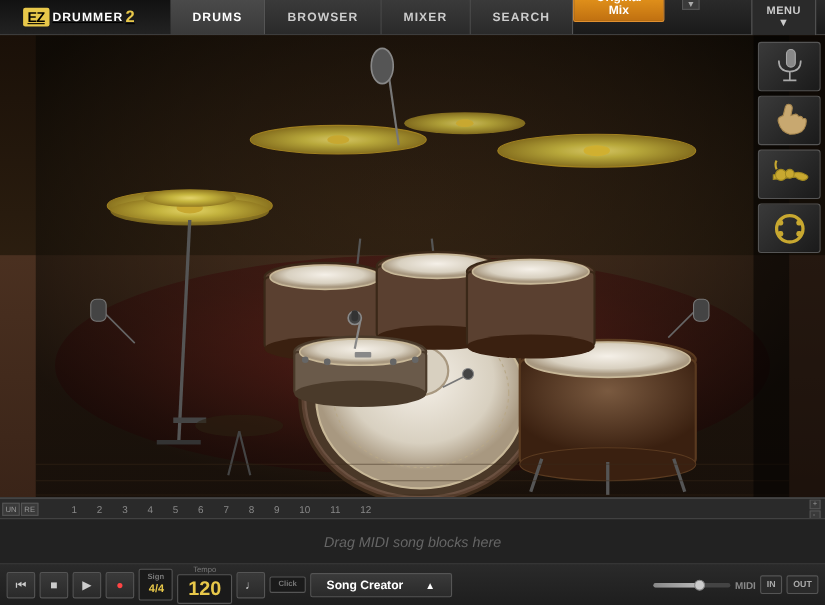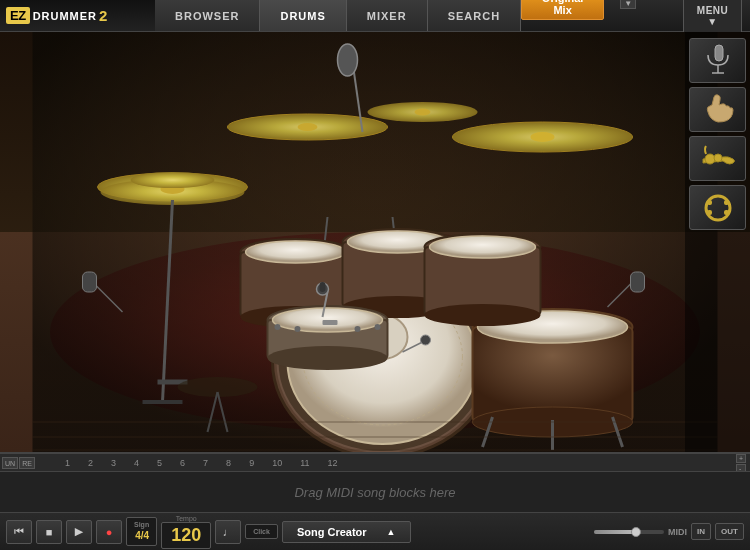--- a/index.html
+++ b/index.html
@@ -17,22 +17,23 @@
       align-items: center;
       height: 32px;
       background: linear-gradient(to bottom, #2a2a2a, #1a1a1a);
       border-bottom: 1px solid #444;
     }
     #logo-area {
       display: flex;
       align-items: center;
       background: linear-gradient(to bottom, #111, #222);
       height: 100%;
-      padding: 0 6px;
+      padding: 0 21px;
       min-width: 155px;
+      text-decoration: underline;
     }
     #logo-ez {
       background: #e8c84a;
       color: #000;
       font-weight: 900;
       font-size: 13px;
       padding: 1px 4px;
       border-radius: 2px;
       letter-spacing: -0.5px;
     }
@@ -379,22 +380,22 @@
 </head>
 <body>
 
 <div id="top-bar">
   <div id="logo-area">
     <span id="logo-ez">EZ</span>
     <span id="logo-drummer">DRUMMER</span>
     <span id="logo-2">2</span>
   </div>
   <div id="nav-tabs">
+    <div class="nav-tab active">DRUMS</div>
     <div class="nav-tab">BROWSER</div>
-    <div class="nav-tab active">DRUMS</div>
     <div class="nav-tab">MIXER</div>
     <div class="nav-tab">SEARCH</div>
   </div>
   <div id="preset-area">
     <button id="preset-button">Original Mix</button>
     <div id="preset-arrows">
       <div class="arrow-btn">▲</div>
       <div class="arrow-btn">▼</div>
     </div>
     <button id="menu-btn">MENU ▼</button>

